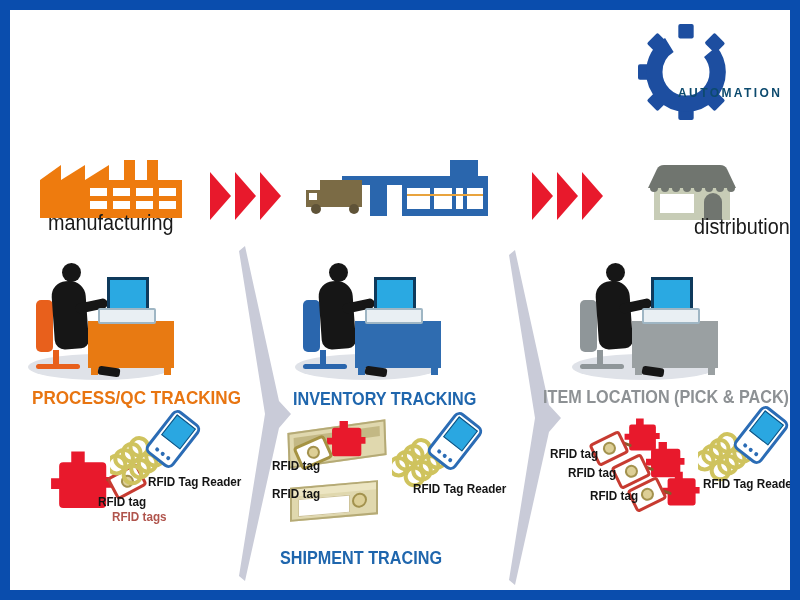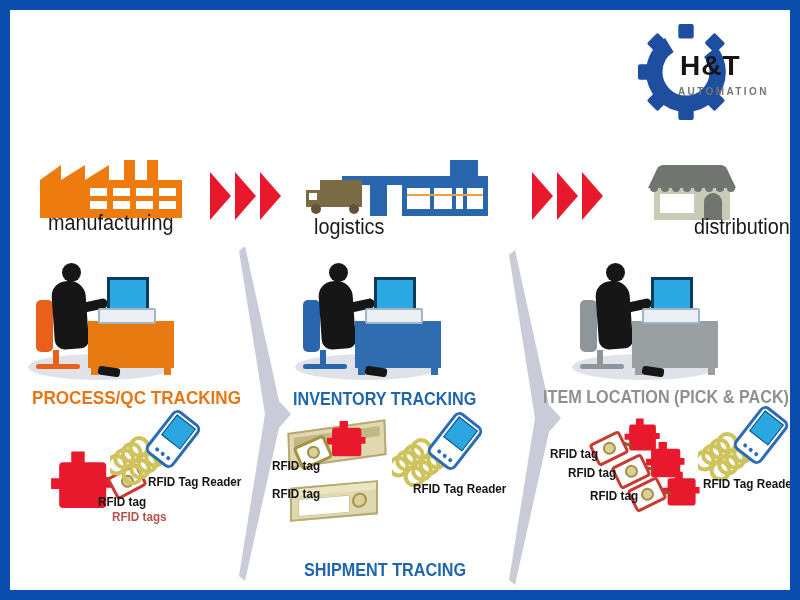--- a/index.html
+++ b/index.html
@@ -6,21 +6,21 @@
   .page{position:relative;width:800px;height:600px;box-sizing:border-box;
         border:10px solid #0a4dad;background:#fff;overflow:hidden;
         font-family:"Liberation Sans", sans-serif;}
   .abs{position:absolute;}
   .cond{display:inline-block;transform:scaleX(.9);transform-origin:left center;white-space:nowrap;}
 
   
   .logo{left:628px;top:12px;width:168px;height:112px;}
   .logo .gear{position:absolute;left:0;top:2px;width:96px;height:96px;}
   .logo .brand{position:absolute;left:42px;top:28px;font-size:28px;font-weight:800;color:#141414;letter-spacing:1px;}
-  .logo .brand-sub{position:absolute;left:40px;top:64px;font-size:10px;font-weight:700;color:#737373;letter-spacing:2.4px;}
+  .logo .brand-sub{position:absolute;left:40px;top:64px;font-size:12px;font-weight:700;color:#0c4a6e;letter-spacing:2.4px;}
 
   
   .stage-label{position:absolute;font-size:22px;font-weight:400;color:#1a1a1a;}
   .arrows{position:absolute;display:flex;gap:4px;}
   .tri{width:0;height:0;border-left:21px solid #e8192c;border-top:24px solid transparent;border-bottom:24px solid transparent;}
 
   
   .chev{position:absolute;width:55px;height:335px;}
 
   
@@ -88,21 +88,20 @@
         <rect x="42" y="0" width="16" height="15" rx="2" transform="rotate(0 50 50)"></rect>
         <rect x="42" y="0" width="16" height="15" rx="2" transform="rotate(45 50 50)"></rect>
         <rect x="42" y="0" width="16" height="15" rx="2" transform="rotate(135 50 50)"></rect>
         <rect x="42" y="0" width="16" height="15" rx="2" transform="rotate(180 50 50)"></rect>
         <rect x="42" y="0" width="16" height="15" rx="2" transform="rotate(225 50 50)"></rect>
         <rect x="42" y="0" width="16" height="15" rx="2" transform="rotate(270 50 50)"></rect>
         <rect x="42" y="0" width="16" height="15" rx="2" transform="rotate(315 50 50)"></rect>
       </g>
       <circle cx="50" cy="50" r="33" fill="none" stroke="#1d4ea0" stroke-width="17" stroke-dasharray="160 47" stroke-dashoffset="23"></circle>
     </svg>
-    <div class="brand">H&amp;T</div>
     <div class="brand-sub">AUTOMATION</div>
   </div>
 
   <svg class="abs" style="left:30px;top:148px;width:142px;height:60px" viewBox="0 0 142 60">
     <path fill="#ee7b0e" d="M0,60 V22 L21,7 V22 L45,7 V22 L69,7 V22 H84 V2 H95 V22 H107 V2 H118 V22 H142 V60 Z"></path>
     <g fill="#ffffff">
       <rect x="50" y="30" width="17" height="8"></rect>
         <rect x="73" y="30" width="17" height="8"></rect>
       <rect x="96" y="30" width="17" height="8"></rect>
         <rect x="119" y="30" width="17" height="8"></rect>
@@ -137,23 +136,20 @@
     </g>
     <rect x="105" y="34" width="76" height="2" fill="#e8a33d"></rect>
     <g>
       <rect x="18" y="20" width="42" height="27" fill="#7b6b45"></rect>
       <rect x="4" y="30" width="17" height="17" fill="#7b6b45"></rect>
       <rect x="7" y="33" width="8" height="7" fill="#ffffff"></rect>
       <circle cx="14" cy="49" r="5" fill="#5f5338"></circle>
       <circle cx="52" cy="49" r="5" fill="#5f5338"></circle>
     </g>
   </svg>
-  <div class="abs stage-label" style="left:304px;top:204px;">
-    <span class="cond">logistics</span>
-  </div>
 
   <div class="arrows" style="left:522px;top:162px;">
     <div class="tri"></div>
     <div class="tri"></div>
     <div class="tri"></div>
   </div>
 
   <svg class="abs" style="left:632px;top:152px;width:100px;height:60px" viewBox="0 0 100 60">
     <rect x="12" y="24" width="76" height="34" fill="#c7ccb6"></rect>
     <path fill="#70756f" d="M6,26 L15,7 Q17,3 22,3 H78 Q83,3 85,7 L94,26 Z"></path>
@@ -317,21 +313,21 @@
       <div class="reader-dots">
           <i></i>
           <i></i>
           <i></i>
         </div>
     </div>
   </div>
   <div class="small-label" style="left:403px;top:471px;">
     <span class="cond">RFID Tag Reader</span>
   </div>
-  <div class="bottom-title c-blue" style="left:294px;top:538px;font-size:18px;margin-top:12px;">
+  <div class="bottom-title c-blue" style="left:270px;top:538px;font-size:18px;">
     <span class="cond">SHIPMENT TRACING</span>
   </div>
 
   <svg class="piece" style="left:610px;top:403px;width:42px;height:40px;" viewBox="0 0 110 100">
     <path fill="#e8192c" d="M24,34 Q24,28 30,28 H42 V12 H62 V28 H88 Q94,28 94,34 V50 H104 V66 H94 V90 Q94,96 88,96 H30 Q24,96 24,90 V68 H12 V52 H24 Z"></path>
   </svg>
   <svg class="piece" style="left:631px;top:426px;width:46px;height:44px;" viewBox="0 0 110 100">
     <path fill="#e8192c" d="M24,34 Q24,28 30,28 H42 V12 H62 V28 H88 Q94,28 94,34 V50 H104 V66 H94 V90 Q94,96 88,96 H30 Q24,96 24,90 V68 H12 V52 H24 Z"></path>
   </svg>
   <svg class="piece" style="left:648px;top:456px;width:44px;height:42px;" viewBox="0 0 110 100">

